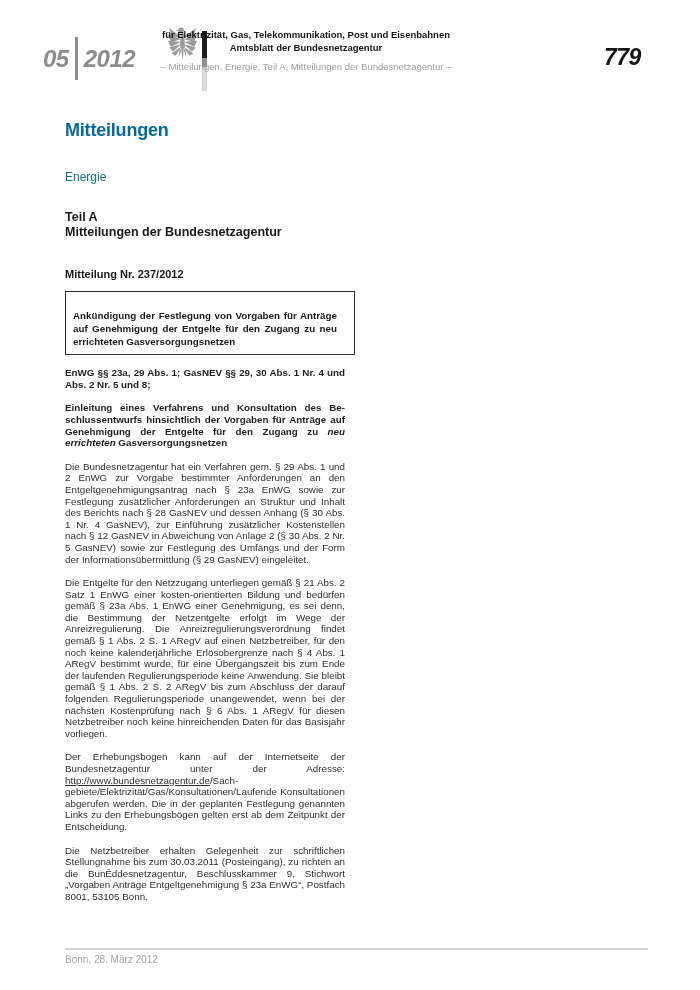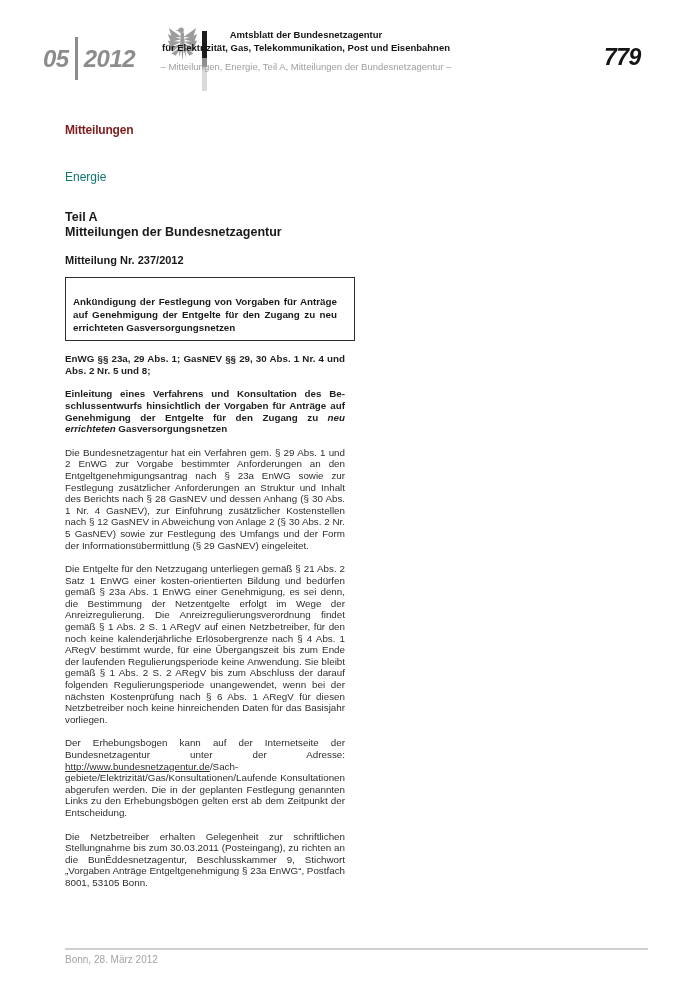--- a/index.html
+++ b/index.html
@@ -17,24 +17,24 @@
   .hbar .b2{height:9px;background:#8f8f8f;}
   .hbar .b3{height:24px;background:#d9d9d9;}
   .masthead{position:absolute;left:116px;top:29px;width:380px;text-align:center;}
   .masthead .m-bold{font-weight:bold;font-size:9.5px;line-height:12.5px;color:#151515;}
   .masthead .m-gray{font-size:9.5px;line-height:12px;color:#9e9e9e;margin-top:7px;}
   .pagenum{position:absolute;left:604px;top:44px;font-size:23px;font-weight:bold;
            font-style:italic;color:#151515;letter-spacing:-0.5px;}
 
   
   .col{position:absolute;left:65px;top:0;width:290px;font-size:9.8px;line-height:11.6px;}
-  .doc-title{font-size:12px;font-weight:bold;color:#7f1d1d;margin:120px 0 0 0;line-height:21px;letter-spacing:-0.2px;}
+  .doc-title{font-size:18px;font-weight:bold;color:#0369a1;margin:120px 0 0 0;line-height:21px;letter-spacing:-0.2px;}
   .section-title{font-size:12px;margin-top:31px;color:#0f766e;}
   .part{font-size:12.5px;font-weight:bold;line-height:15.5px;margin-top:26px;color:#1a1a1a;}
-  .notice-no{font-size:11px;font-weight:bold;margin-top:14px;color:#1a1a1a;}
+  .notice-no{font-size:11px;font-weight:bold;margin-top:28px;color:#1a1a1a;}
   .notice-box{border:1.5px solid #2e2e2e;margin-top:11px;padding:5px 7px 6px 7px;}
   .notice-box p{margin:0;font-weight:bold;line-height:13px;color:#1a1a1a;}
   .col p{margin:12px 10px 0 0;text-align:justify;hyphens:manual;-webkit-hyphens:manual;}
   .b{font-weight:bold;color:#1f1f1f;}
   .it{font-style:italic;}
   .url{color:inherit;text-decoration:underline;cursor:pointer;}
 
   
   .footer-rule{position:absolute;left:65px;top:948px;width:583px;height:2px;background:#cfcfcf;}
   .place-date{position:absolute;left:65px;top:954px;font-size:10px;color:#a3a3a3;}
@@ -75,22 +75,22 @@
     </svg>
   </div>
 
   <div class="hbar">
     <i class="b1"></i>
       <i class="b2"></i>
       <i class="b3"></i>
   </div>
 
   <div class="masthead">
+    <div class="m-bold">für Elektrizität, Gas, Telekommunikation, Post und Eisenbahnen</div>
     <div class="m-bold">Amtsblatt der Bundesnetzagentur</div>
-    <div class="m-bold">für Elektrizität, Gas, Telekommunikation, Post und Eisenbahnen</div>
     <div class="m-gray">– Mitteilungen, Energie, Teil A, Mitteilungen der Bundesnetzagentur –</div>
   </div>
 
   <div class="pagenum">779</div>
 
   <div class="col">
     <h1 class="doc-title">Mitteilungen</h1>
     <div class="section-title">Energie</div>
     <div class="part">
       <div>Teil A</div>

